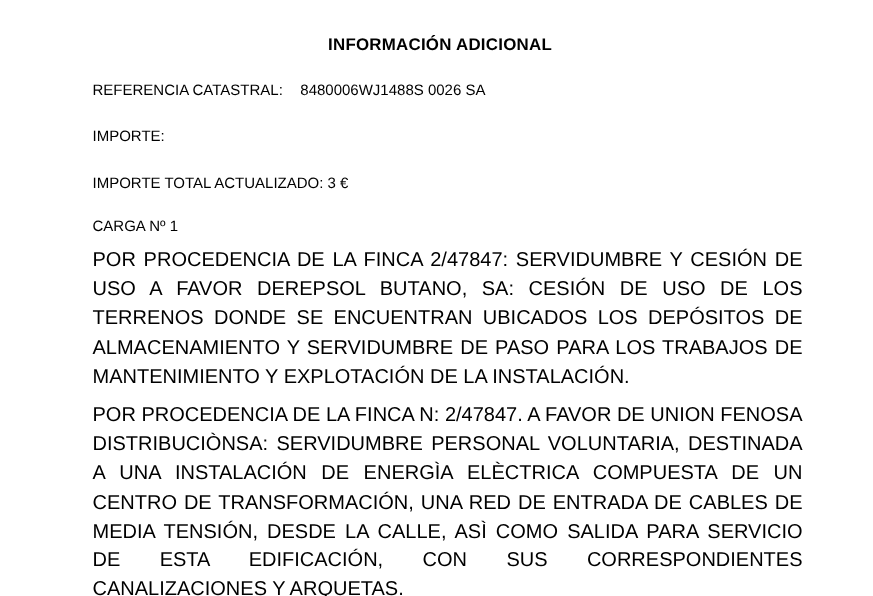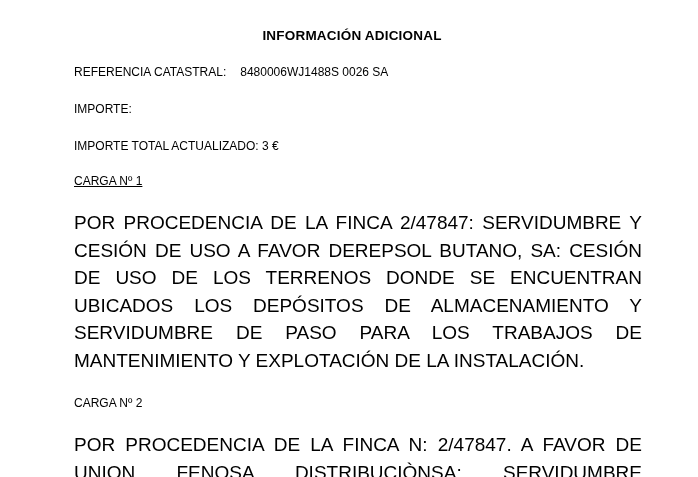--- a/index.html
+++ b/index.html
@@ -31,26 +31,25 @@
   }
   .line {
     font-size: 12px;
     line-height: 1.25;
     margin-top: 22px;
   }
   .line.tight {
     margin-top: 20px;
   }
   .underline {
-    text-decoration: underline;
   }
   .para {
-    font-size: 19px;
+    font-size: 16px;
     line-height: 1.45;
-    margin-top: 20px;
+    margin-top: 8px;
     text-align: justify;
     text-justify: inter-word;
   }
   .ref-value {
     margin-left: 14px;
   }
 </style>
 </head>
 <body>
 
@@ -63,17 +62,16 @@
   </div>
 
   <div class="line">IMPORTE:</div>
 
   <div class="line">IMPORTE TOTAL ACTUALIZADO: 3 €</div>
 
   <div class="line tight"><span class="underline">CARGA Nº 1</span></div>
 
   <div class="para">POR PROCEDENCIA DE LA FINCA 2/47847: SERVIDUMBRE Y CESIÓN DE USO A FAVOR DEREPSOL BUTANO, SA: CESIÓN DE USO DE LOS TERRENOS DONDE SE ENCUENTRAN UBICADOS LOS DEPÓSITOS DE ALMACENAMIENTO Y SERVIDUMBRE DE PASO PARA LOS TRABAJOS DE MANTENIMIENTO Y EXPLOTACIÓN DE LA INSTALACIÓN.</div>
 
-  <div class="line">CARGA Nº 2</div>
 
   <div class="para">POR PROCEDENCIA DE LA FINCA N: 2/47847. A FAVOR DE UNION FENOSA DISTRIBUCIÒNSA: SERVIDUMBRE PERSONAL VOLUNTARIA, DESTINADA A UNA INSTALACIÓN DE ENERGÌA ELÈCTRICA COMPUESTA DE UN CENTRO DE TRANSFORMACIÓN, UNA RED DE ENTRADA DE CABLES DE MEDIA TENSIÓN, DESDE LA CALLE, ASÌ COMO SALIDA PARA SERVICIO DE ESTA EDIFICACIÓN, CON SUS CORRESPONDIENTES CANALIZACIONES Y ARQUETAS.</div>
 
 </div>
 
 </body></html>

